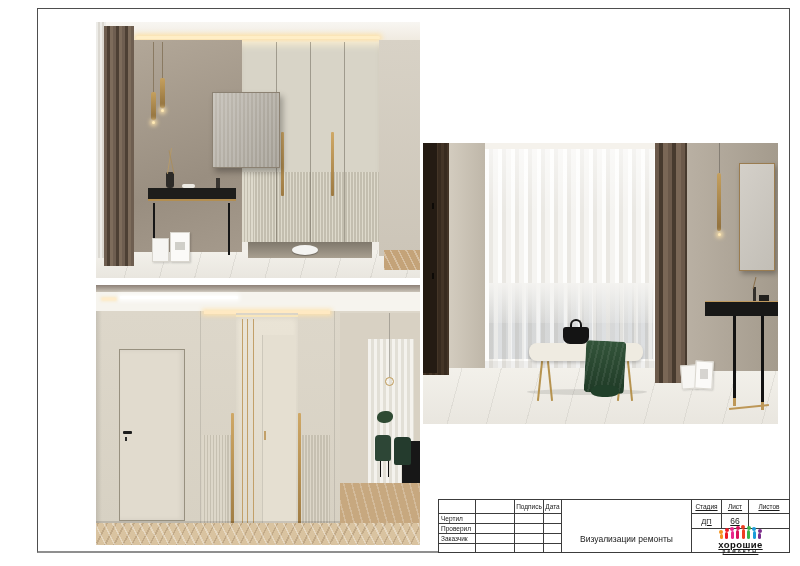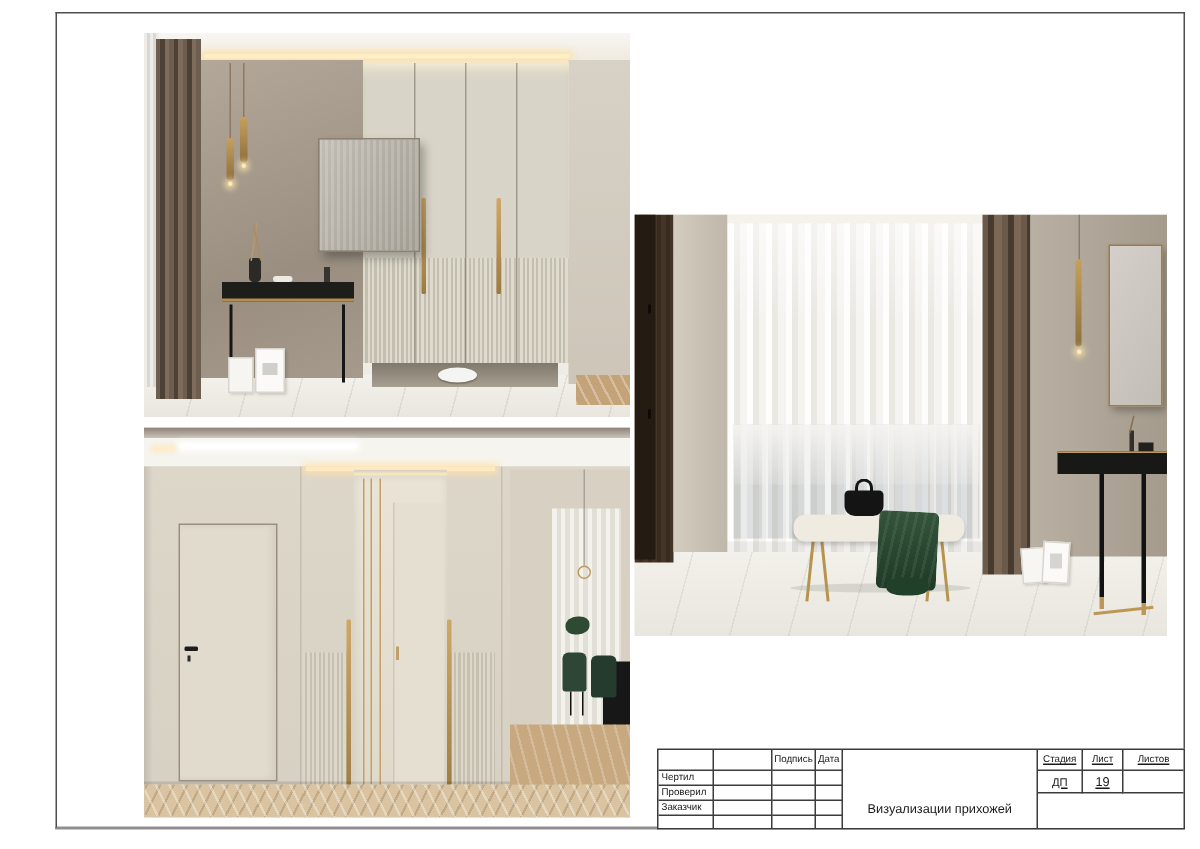--- a/index.html
+++ b/index.html
@@ -181,24 +181,38 @@
       <div class="c"></div>
       <div class="c">Заказчик</div>
       <div class="c"></div>
       <div class="c"></div>
       <div class="c"></div>
       <div class="c r5"></div>
       <div class="c r5"></div>
       <div class="c r5"></div>
       <div class="c r5"></div>
     </div>
-    <div class="stamp-center">Визуализации прихожей</div>
+    <div class="stamp-center">Визуализации ремонты</div>
     <div class="stamp-right">
       <div class="c">Стадия</div>
       <div class="c">Лист</div>
       <div class="c lastcol">Листов</div>
       <div class="c val">ДП</div>
-      <div class="c val" style="font-size:8.5px;">19</div>
+      <div class="c val" style="font-size:8.5px;">66</div>
       <div class="c lastcol val"></div>
+      <div class="logo-cell">
+        <div class="people-row">
+            <span class="person" style="color: rgb(247, 148, 29); height: 5px;"></span>
+            <span class="person" style="color: rgb(237, 28, 36); height: 7px;"></span>
+            <span class="person" style="color: rgb(233, 37, 140); height: 8px;"></span>
+            <span class="person" style="color: rgb(216, 18, 91); height: 9px;"></span>
+            <span class="person" style="color: rgb(239, 63, 35); height: 10px;"></span>
+            <span class="person" style="color: rgb(57, 181, 74); height: 9px;"></span>
+            <span class="person" style="color: rgb(27, 156, 216); height: 8px;"></span>
+            <span class="person" style="color: rgb(123, 45, 139); height: 6px;"></span>
+          </div>
+        <div class="logo-line1">хорошие</div>
+        <div class="logo-line2">ремонты</div>
+      </div>
     </div>
   </div>
 
 </div>
 
 </body></html>

